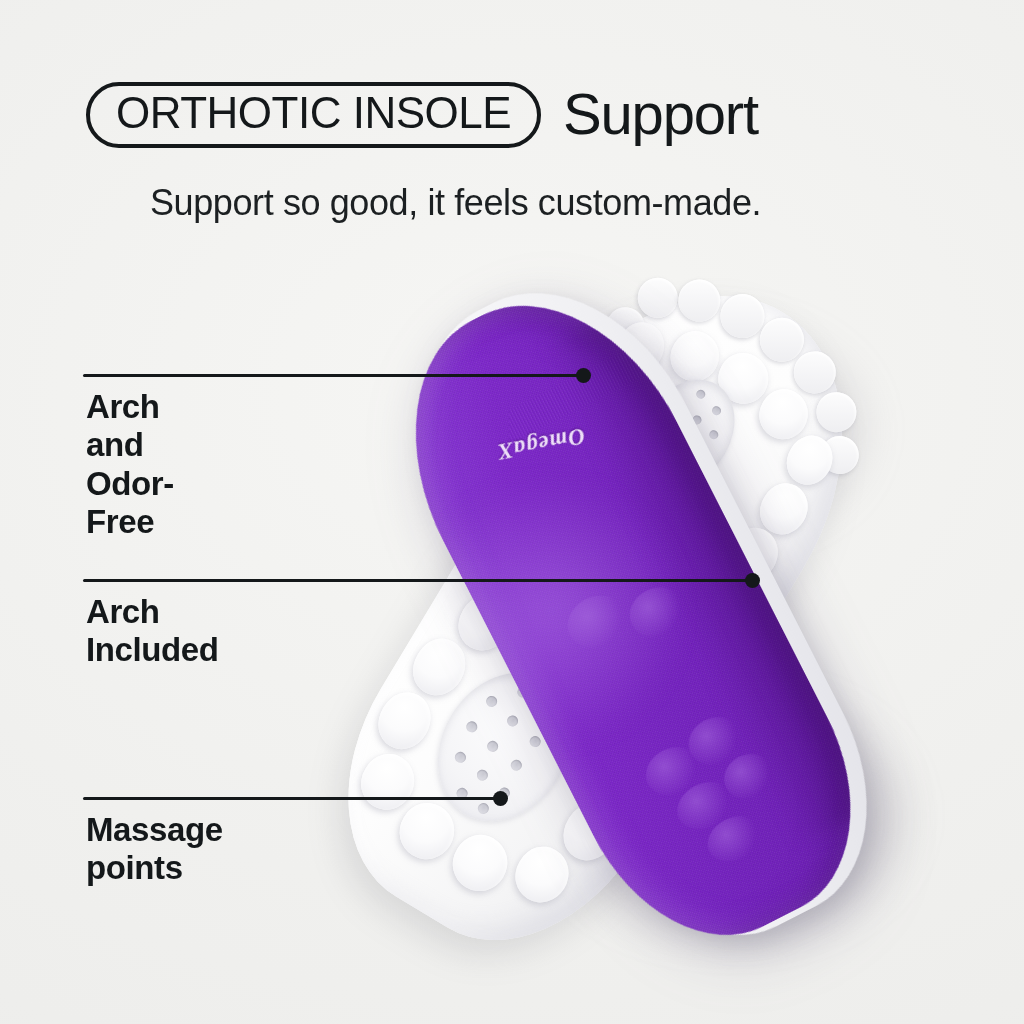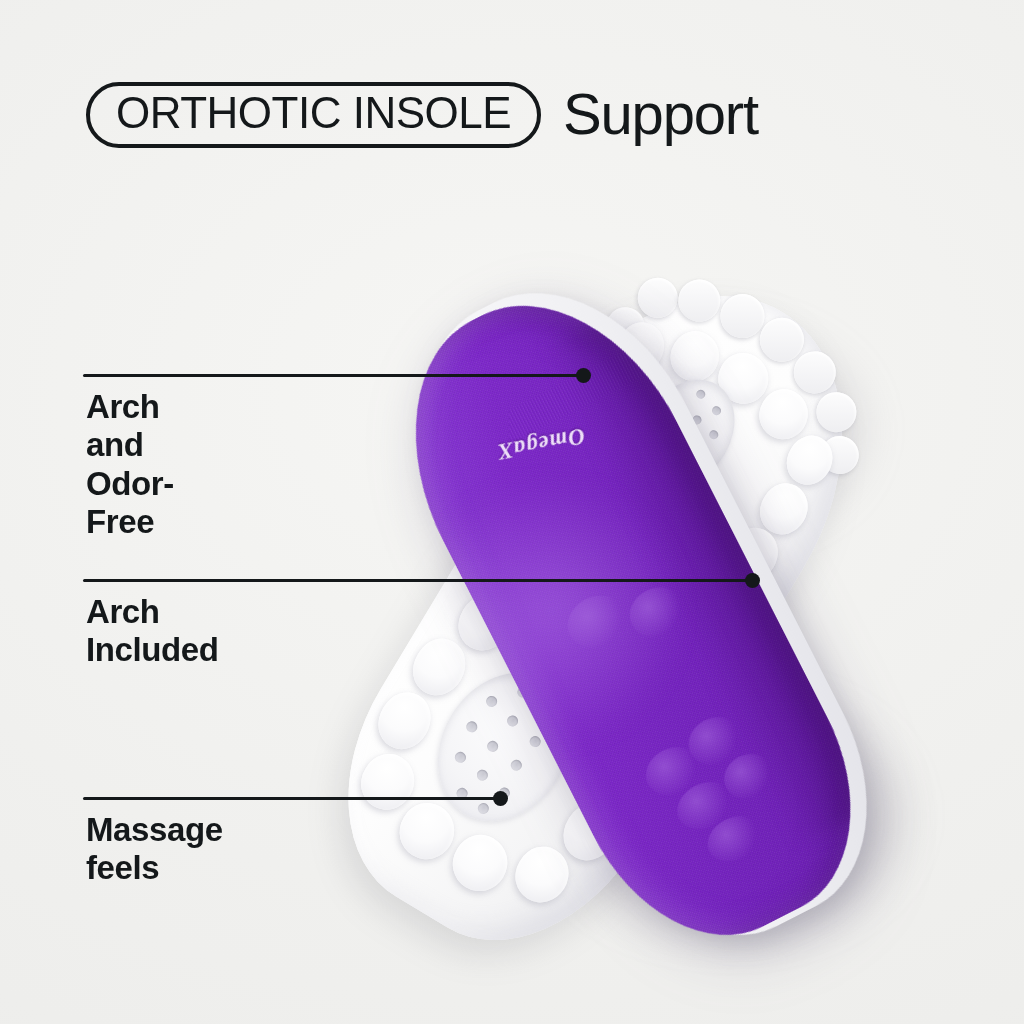--- a/index.html
+++ b/index.html
@@ -270,34 +270,35 @@
     </div>
   </div>
 
   <div class="headline">
     <div class="pill">
       <span class="pill-text">ORTHOTIC INSOLE</span>
     </div>
     <span class="included">Support</span>
   </div>
 
+  <div class="subtitle">Support so good, it feels custom-made.</div>
 
   <div class="callout">
     <div class="lead-line" style="left:83px;top:374px;width:500px;"></div>
     <div class="lead-dot" style="left:576px;top:368px;"></div>
     <div class="callout-label" style="top:388px;left:86px;">Arch and
 Odor-Free</div>
   </div>
 
   <div class="callout">
     <div class="lead-line" style="left:83px;top:579px;width:669px;"></div>
     <div class="lead-dot" style="left:745px;top:573px;"></div>
     <div class="callout-label" style="top:593px;left:86px;">Arch
 Included</div>
   </div>
 
   <div class="callout">
     <div class="lead-line" style="left:83px;top:797px;width:417px;"></div>
     <div class="lead-dot" style="left:493px;top:791px;"></div>
     <div class="callout-label" style="top:811px;left:86px;">Massage
-feels</div>
+points</div>
   </div>
 </div>
 
 </body></html>

